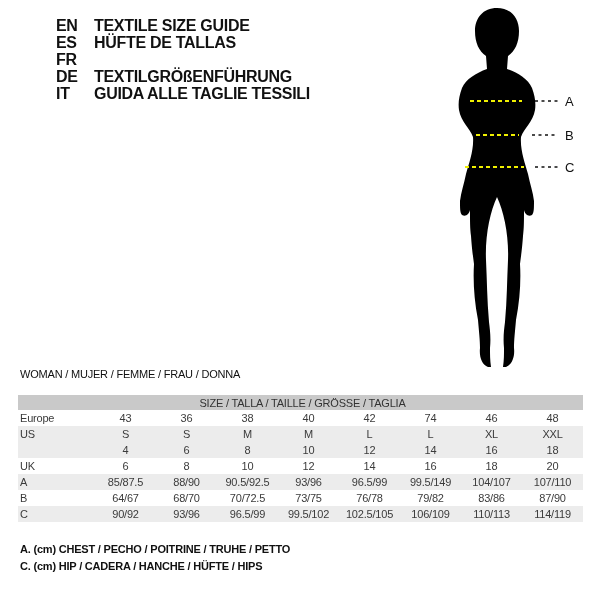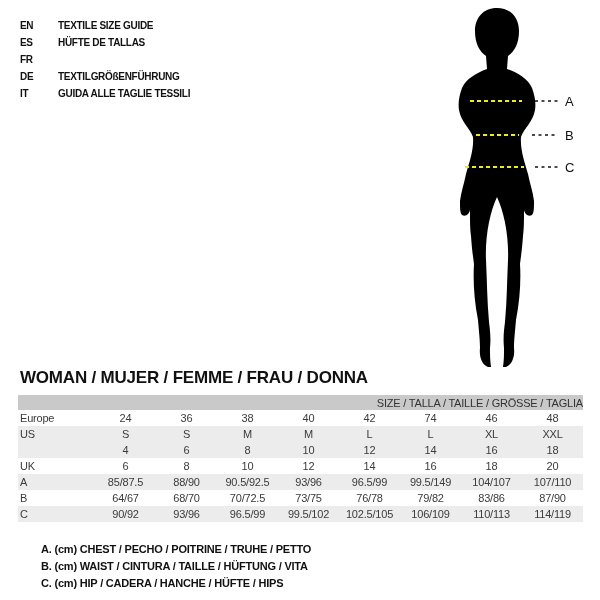--- a/index.html
+++ b/index.html
@@ -9,44 +9,44 @@
     --ink:#111111;
   }
   *{margin:0;padding:0;box-sizing:border-box;}
   html,body{background:#ffffff;}
   .page{
     position:relative;width:600px;height:600px;background:#ffffff;overflow:hidden;
     font-family:"Liberation Sans","DejaVu Sans",sans-serif;
   }
   
   .lang-block{position:absolute;left:20px;top:17px;}
-  .lang-row{display:flex;line-height:17px;font-size:10px;font-weight:700;color:var(--ink);letter-spacing:-0.3px;}
+  .lang-row{display:flex;line-height:17px;font-size:16px;font-weight:700;color:var(--ink);letter-spacing:-0.3px;margin-left:36px;}
   .lang-code{width:38px;flex:0 0 38px;}
   .lang-label{white-space:nowrap;}
   
   .figure-svg{position:absolute;left:420px;top:0;width:180px;height:375px;}
   .marker-label{font-family:"Liberation Sans","DejaVu Sans",sans-serif;font-size:13px;fill:#111111;}
   
-  .gender-line{position:absolute;left:20px;top:368px;font-size:17px;font-weight:700;color:var(--ink);letter-spacing:-0.2px;}
+  .gender-line{position:absolute;left:20px;top:368px;font-size:11px;font-weight:400;color:var(--ink);letter-spacing:-0.2px;}
   
   .size-table{
     position:absolute;left:18px;top:395px;width:565px;
     border-collapse:collapse;table-layout:fixed;
     font-size:11px;color:var(--table-text);
   }
   .size-table th{
-    background:var(--header-bg);height:15px;text-align:right;padding-left:4px;
+    background:var(--header-bg);height:15px;text-align:center;padding-left:4px;
     font-weight:400;font-size:11px;color:#333333;letter-spacing:-0.2px;
   }
   .size-table td{height:16px;text-align:center;font-weight:400;letter-spacing:-0.2px;}
   .size-table td.row-label{text-align:left;padding-left:2px;}
   .size-table col.label-col{width:77px;}
   .size-table tr.shaded td{background:var(--row-shaded-bg);}
   
-  .legend{position:absolute;left:20px;top:541px;margin-left:21px;}
+  .legend{position:absolute;left:20px;top:541px;}
   .legend-line{line-height:17px;font-size:11px;font-weight:700;color:var(--ink);letter-spacing:-0.2px;white-space:nowrap;}
 </style>
 </head>
 <body>
 
 <div class="page">
 
   <div class="lang-block">
   <div class="lang-row">
     <span class="lang-code">EN</span>
@@ -146,21 +146,21 @@
         <col>
     </colgroup>
     <thead>
       <tr>
         <th colspan="9">SIZE / TALLA / TAILLE / GRÖSSE / TAGLIA</th>
       </tr>
     </thead>
     <tbody id="table-body">
   <tr>
     <td class="row-label">Europe</td>
-  <td>24</td>
+  <td>43</td>
           <td>36</td>
           <td>38</td>
           <td>40</td>
           <td>42</td>
           <td>74</td>
           <td>46</td>
           <td>48</td>
         </tr>
 
   <tr class="shaded">
@@ -233,18 +233,17 @@
           <td>106/109</td>
           <td>110/113</td>
           <td>114/119</td>
         </tr>
 </tbody>
   </table>
 
   <div class="legend">
   <div class="legend-line">A. (cm) CHEST / PECHO / POITRINE / TRUHE / PETTO</div>
 
-  <div class="legend-line">B. (cm) WAIST / CINTURA / TAILLE / HÜFTUNG / VITA</div>
 
   <div class="legend-line">C. (cm) HIP / CADERA / HANCHE / HÜFTE / HIPS</div>
 </div>
 
 </div>
 
 </body></html>

